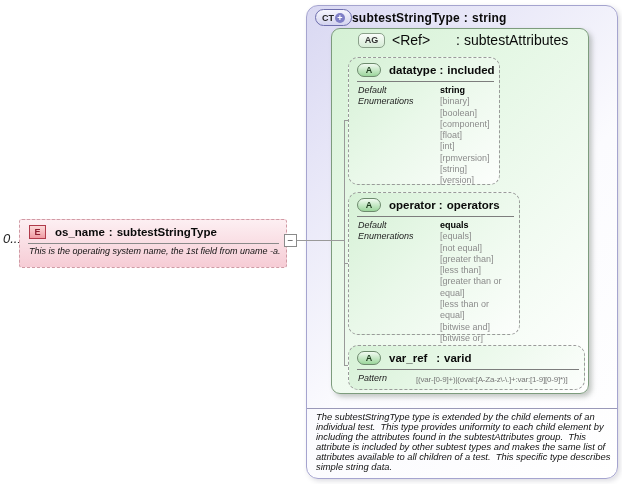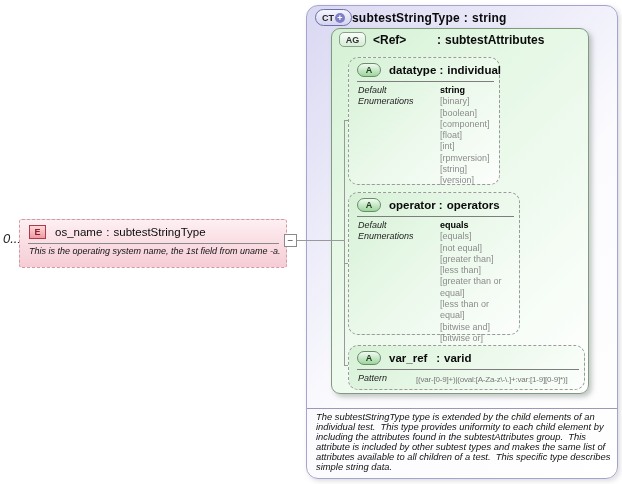--- a/index.html
+++ b/index.html
@@ -28,28 +28,28 @@
   .ct-title { font-size:12px; font-weight:bold; color:#0a0a0a; letter-spacing:0.2px;text-align:right; }
   .ct-title .sep { margin:0 4px; }
 
   
   .ag-box {
     position:absolute; left:331px; top:28px; width:258px; height:366px;
     border:1px solid #7d9c7d; border-radius:9px;
     background:linear-gradient(135deg,#d5f1d5 0%, #e4f7e4 30%, #ffffff 100%);
     box-shadow:3px 3px 5px rgba(90,100,90,0.35);
   }
-  .ag-header { position:absolute; left:339px; top:32px; display:flex; align-items:center; gap:7px; z-index:4; }
+  .ag-header { position:absolute; left:358px; top:32px; display:flex; align-items:center; gap:7px; z-index:4; }
   .ag-icon {
     width:27px; height:15px; border:1px solid #8aa08a; border-radius:5px;
     background:linear-gradient(180deg,#fafdfa,#d6ecd6);
     display:flex; align-items:center; justify-content:center;
     font-size:9px; font-weight:bold; color:#333;
   }
-  .ag-title { font-size:12px; font-weight:bold; color:#0a0a0a; }
+  .ag-title { font-size:14px; font-weight:normal; color:#0a0a0a; }
   .ag-title .name { display:inline-block; min-width:64px; }
   .ag-title .sep { margin-right:4px; }
 
   
   .attr-box {
     position:absolute;
     border:1px dashed #9a9a9a; border-radius:10px;
     background:linear-gradient(135deg,#d6f1d6 0%, #e9f8e9 45%, #fcfefc 100%);
     z-index:3;
   }
@@ -93,21 +93,21 @@
     border:1px dashed #cf9aa4; border-radius:3px;
     background:linear-gradient(180deg,#fdeff2 0%, #f6ccd5 100%);
   }
   .e-header { display:flex; align-items:center; gap:9px; padding:5px 0 0 9px; }
   .e-icon {
     width:17px; height:14px; border:1px solid #b03a4a;
     background:linear-gradient(180deg,#fcd9d9,#ef9aa2);
     display:flex; align-items:center; justify-content:center;
     font-size:9px; font-weight:bold; color:#8c1f2f; flex:0 0 auto;
   }
-  .e-title { font-size:11.5px; font-weight:normal; color:#0a0a0a; white-space:nowrap; }
+  .e-title { font-size:11.5px; font-weight:bold; color:#0a0a0a; white-space:nowrap; }
   .e-title .sep { margin:0 4px; }
   .e-divider { height:1px; background:#8a8a8a; margin:4px 7px 0 8px; }
   .e-annotation { margin:2px 0 16px 9px; font-size:9px; font-style:italic; color:#111; white-space:nowrap; }
 
   .toggle {
     position:absolute; left:284px; top:234px; width:13px; height:13px;
     border:1px solid #8a8a8a; background:#ffffff; z-index:5;
     display:flex; align-items:center; justify-content:center;
     font-size:10px; line-height:11px; color:#444;
   }
@@ -145,21 +145,21 @@
 
   <div class="ag-box"></div>
   <div class="ag-header">
     <span class="ag-icon">AG</span>
     <span class="ag-title"><span class="name">&lt;Ref&gt;</span><span class="sep">:</span><span>subtestAttributes</span></span>
   </div>
 
   <div class="attr-box" style="left:348px; top:57px; width:152px; height:128px;">
     <div class="attr-header">
       <span class="a-icon">A</span>
-      <span class="attr-title"><span>datatype</span> <span class="sep">:</span><span>individual</span></span>
+      <span class="attr-title"><span>datatype</span> <span class="sep">:</span><span>included</span></span>
     </div>
     <div class="attr-divider"></div>
     <div class="facet-grid">
       <div class="facet-label">Default</div>
       <div class="facet-value bold">string</div>
       <div class="facet-label">Enumerations</div>
       <div class="facet-value enum-list">
           <div>[binary]</div>
           <div>[boolean]</div>
           <div>[component]</div>

